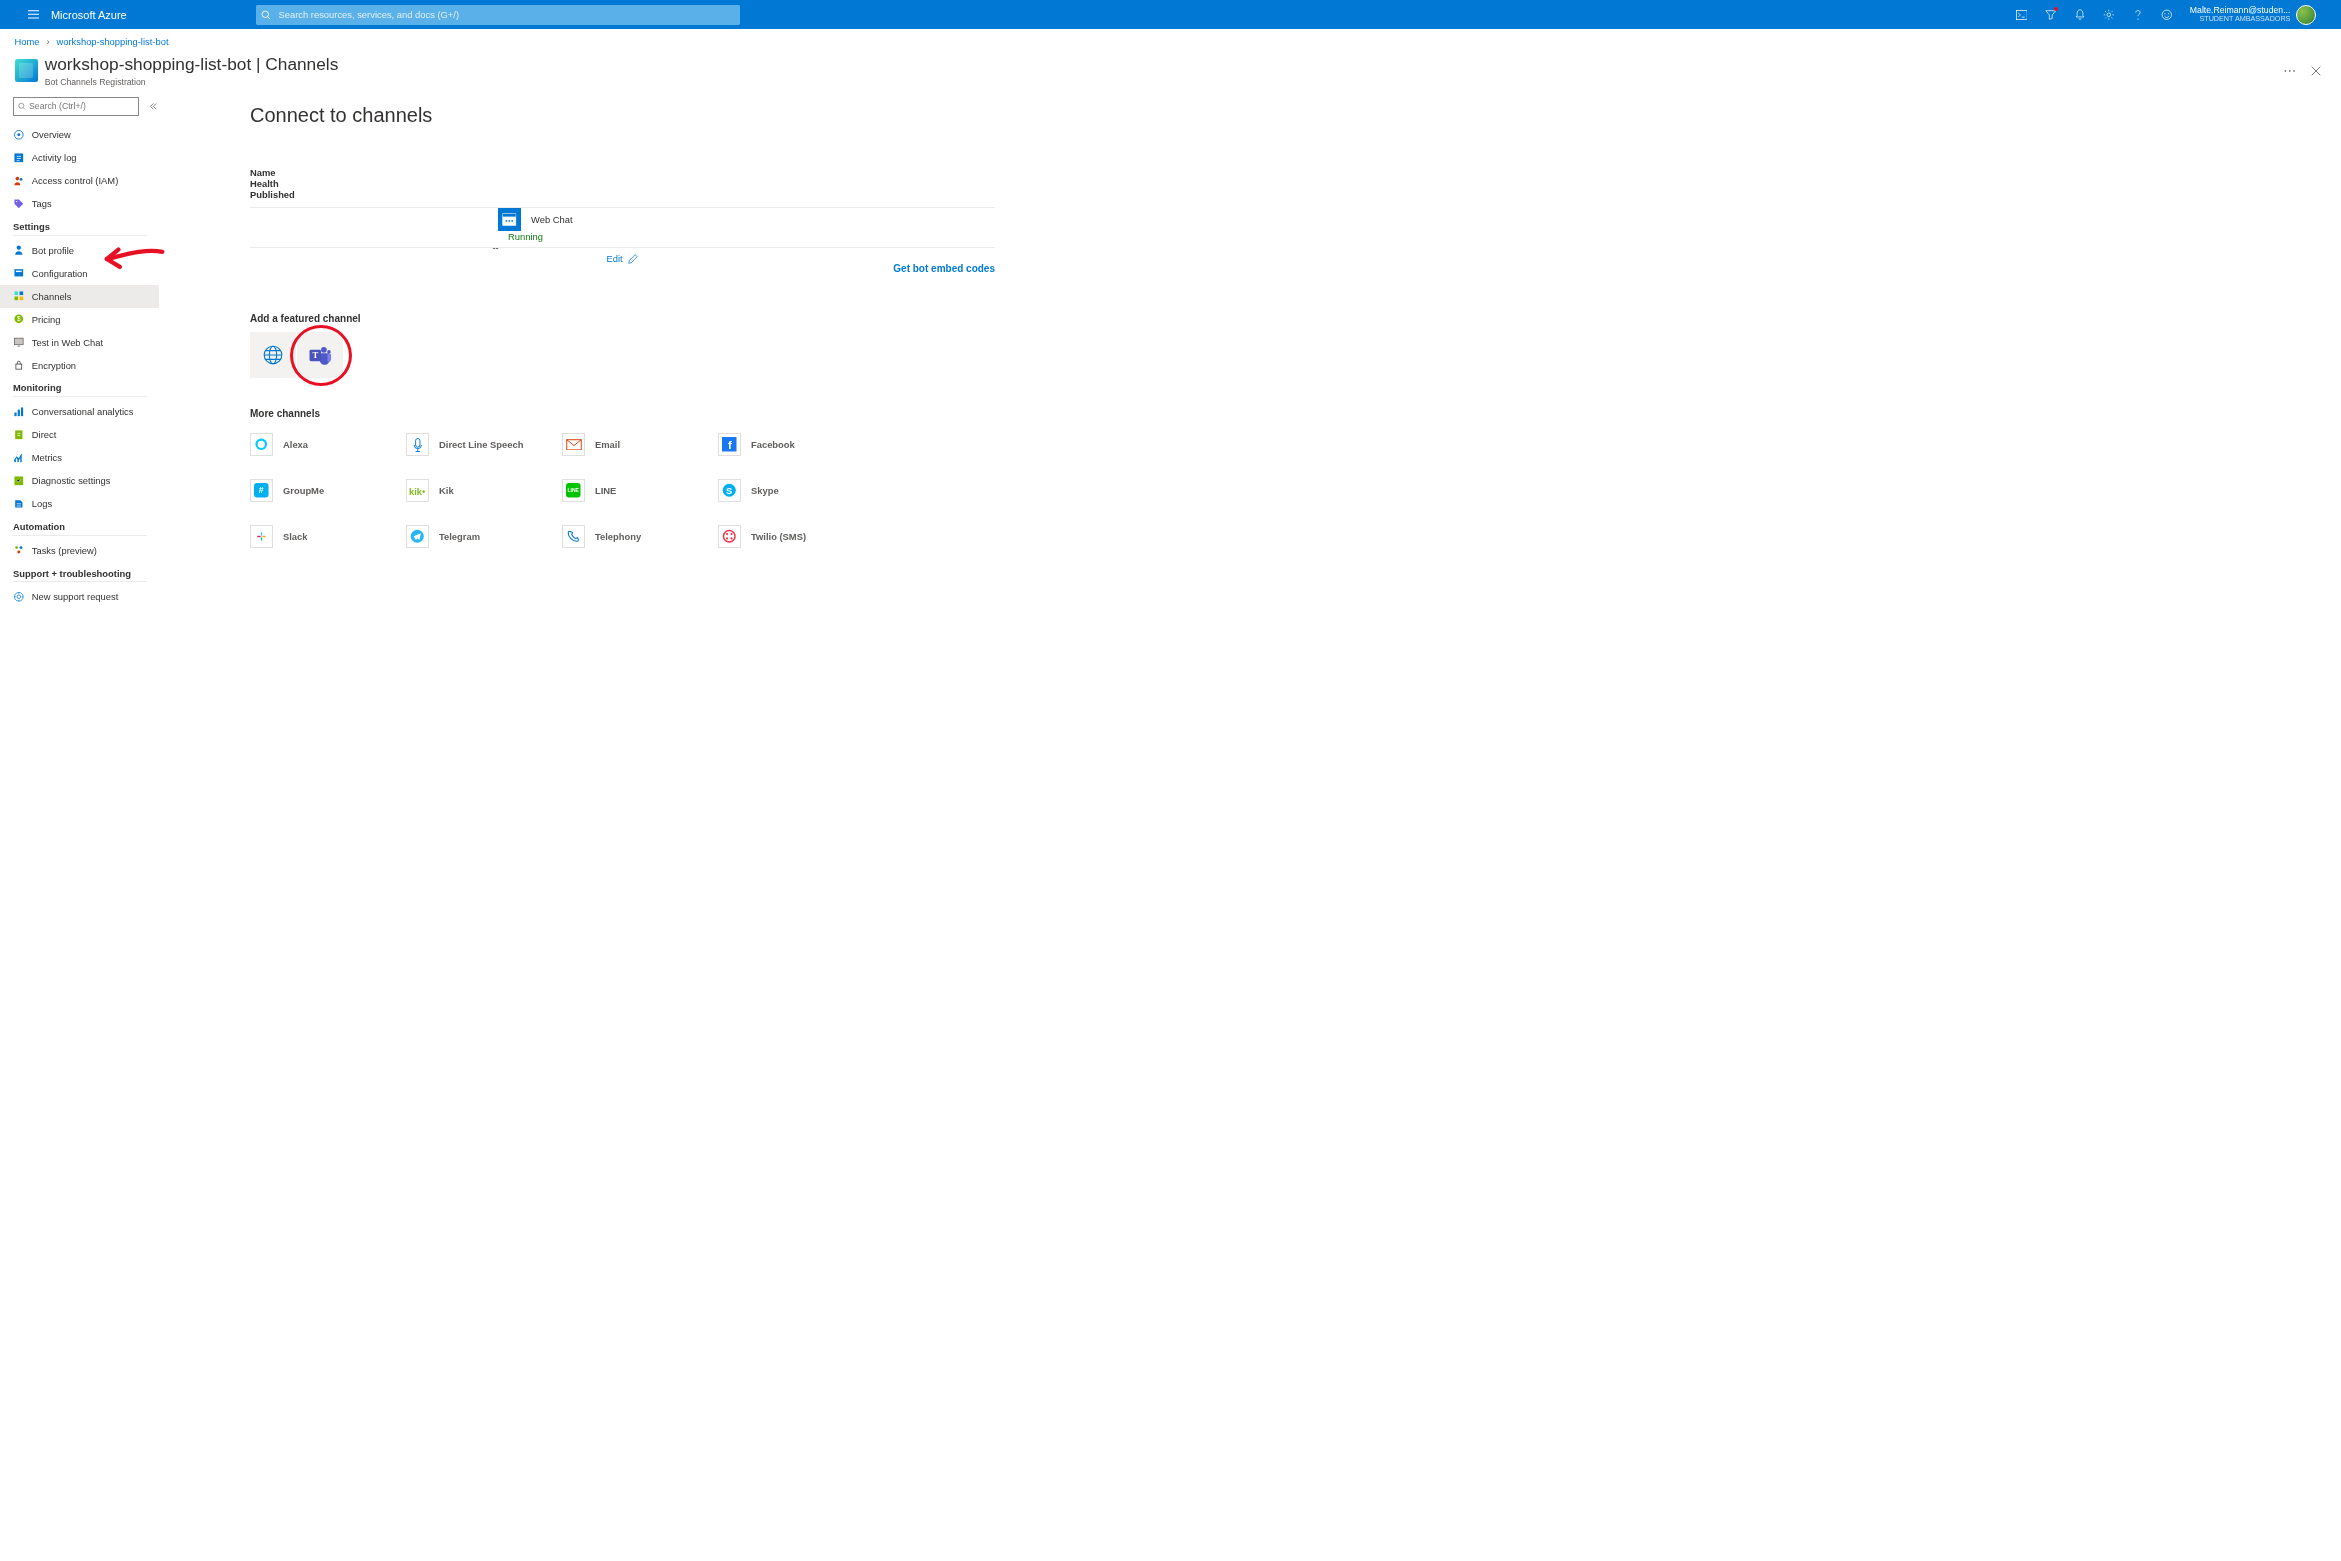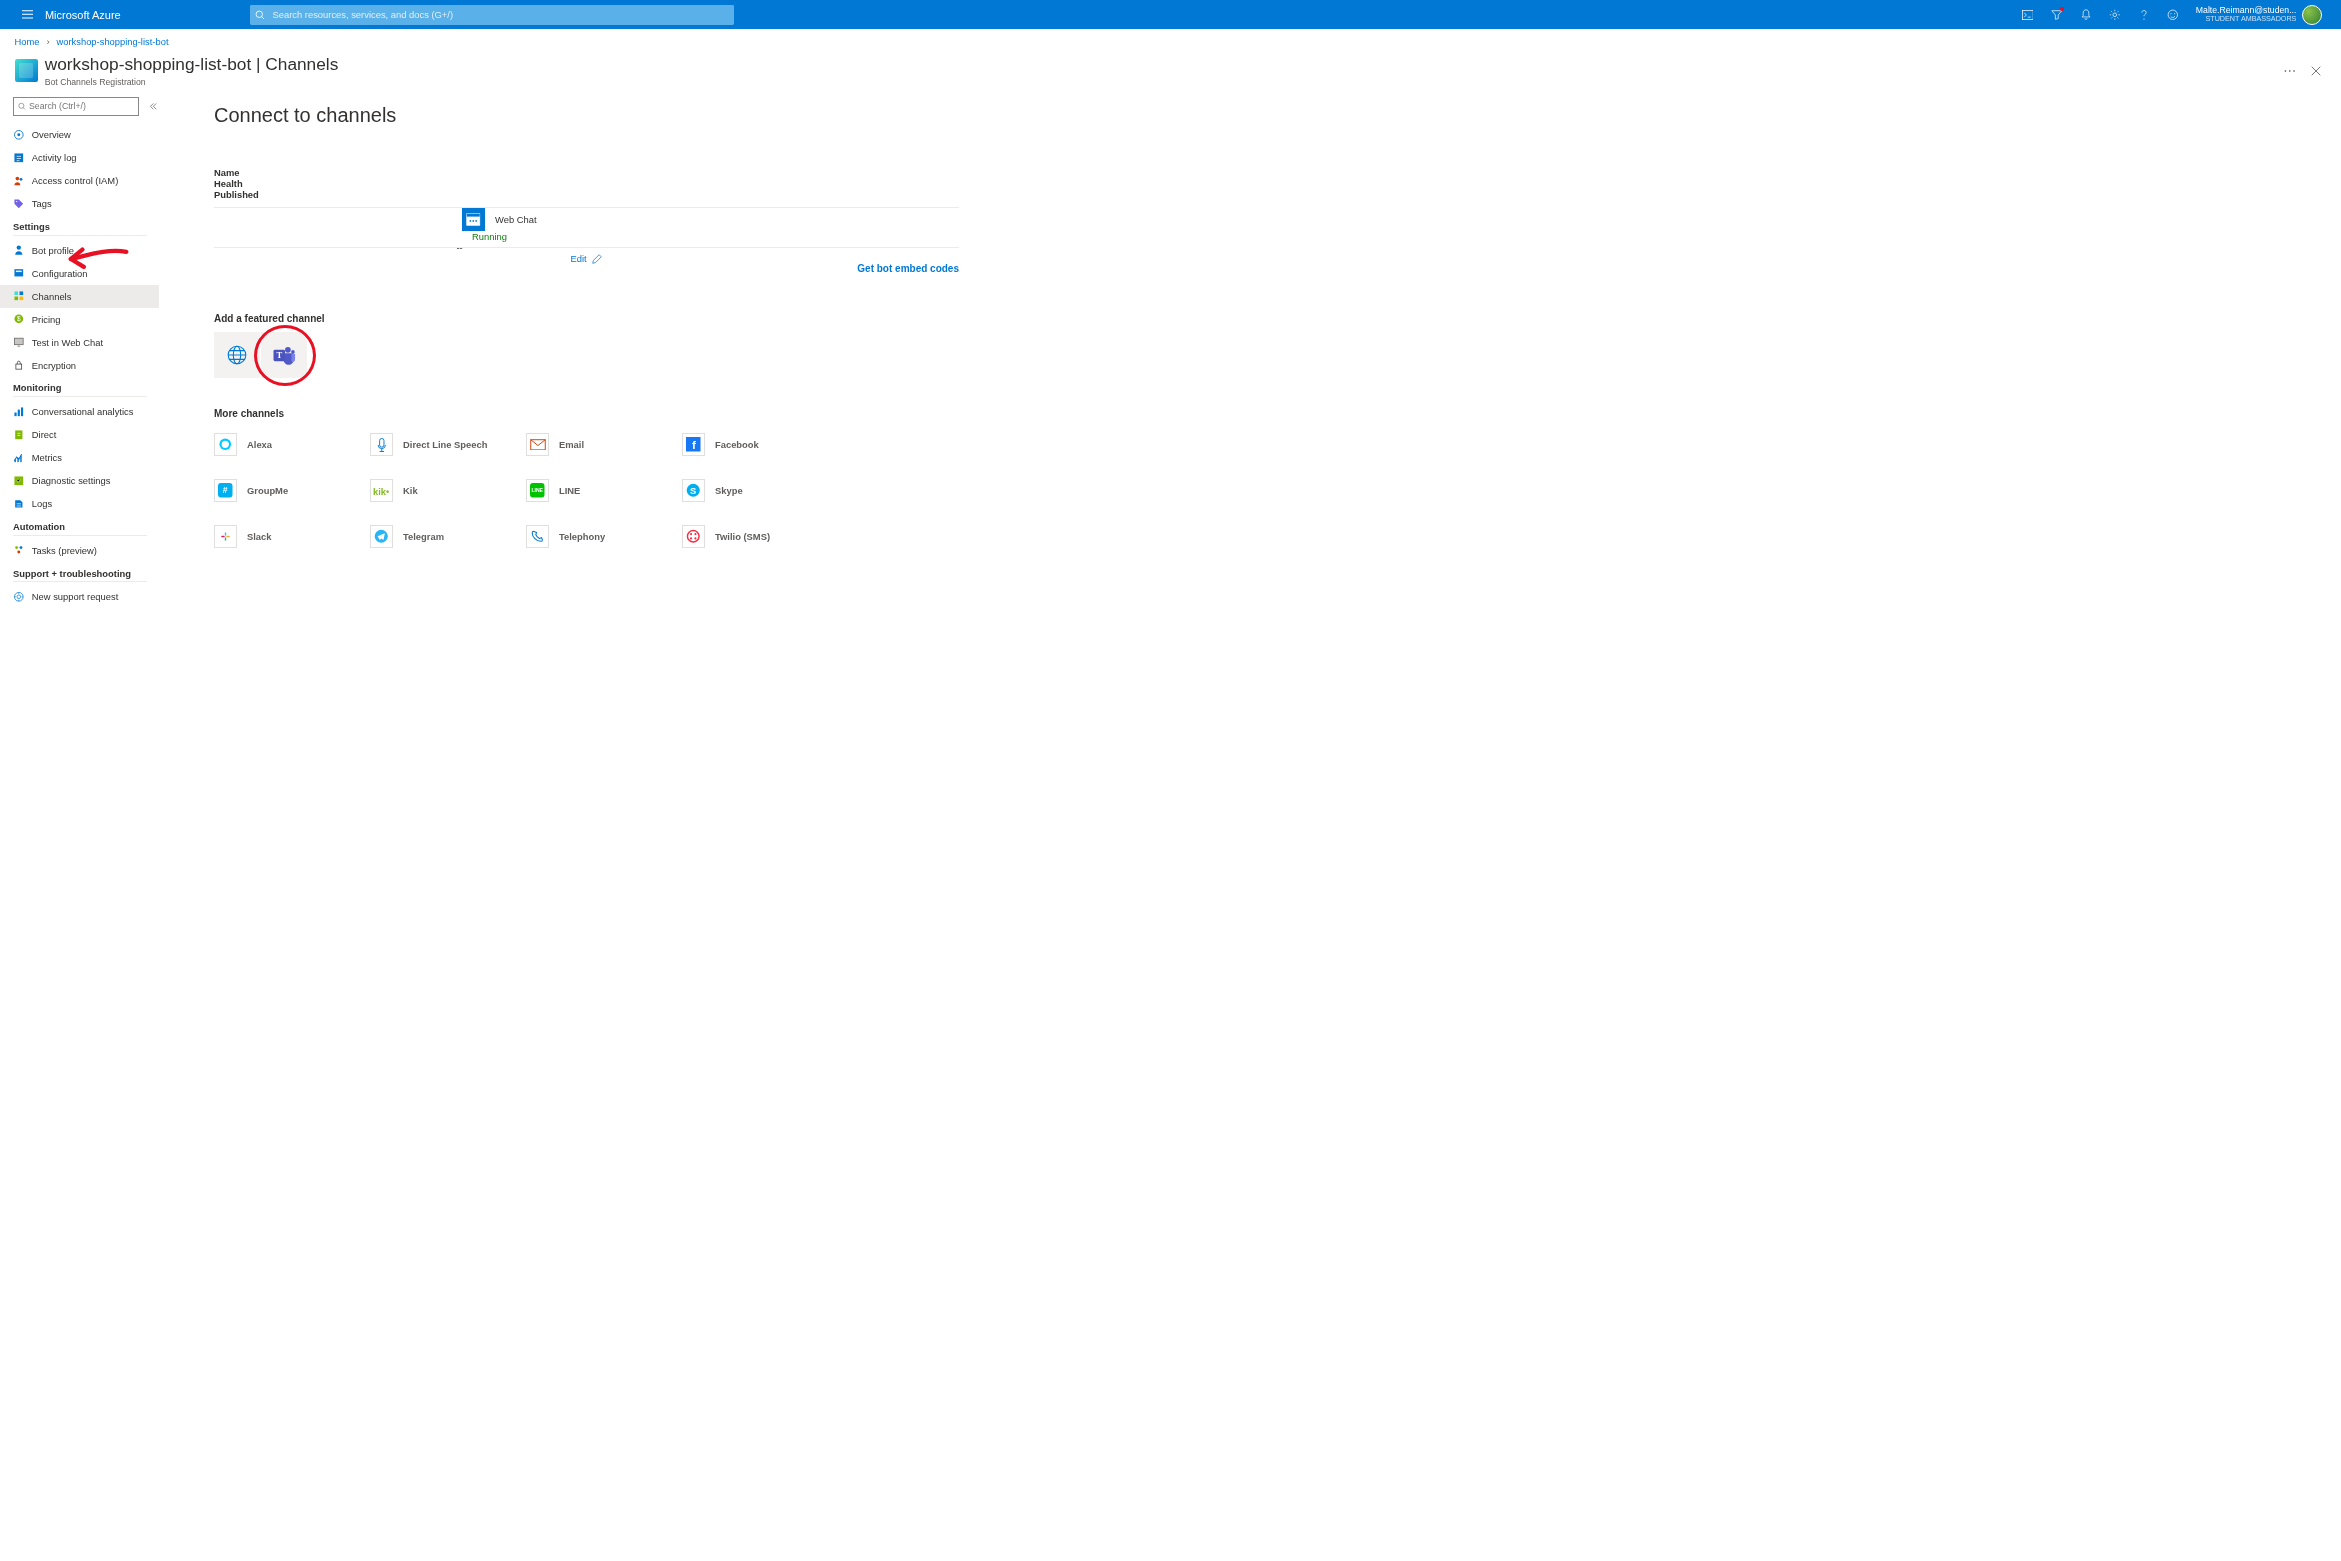--- a/index.html
+++ b/index.html
@@ -1,19 +1,19 @@
 <!DOCTYPE html>
 <html style="font-size:11.6px"><head>
 <meta charset="utf-8">
 <style>
 * { box-sizing: border-box; margin: 0; padding: 0; }
 body { font-family: "Segoe UI", -apple-system, sans-serif; font-size: 9.4px; color: #323130; background: #fff; overflow-x: hidden; }
 
 
-.topbar { height: 29px; background: #0078d4; display: flex; align-items: center; color: #fff; padding: 0 13px; }
+.topbar { height: 29px; background: #0078d4; display: flex; align-items: center; color: #fff; padding: 0 19px; }
 .hamburger { width: 29px; height: 29px; display: flex; align-items: center; justify-content: center; cursor: pointer; }
 .brand { font-size: 11px; font-weight: 400; padding: 0 5.8px 0 2.9px; }
 .searchwrap { flex: 0 0 auto; margin-left: 123px; }
 .search { width: 484px; height: 20px; background: #5ab0e8; border: none; border-radius: 1.4px; padding: 0 7.2px 0 23px; color: #fff; font-size: 9.4px; display: flex; align-items: center; position: relative; }
 .search .sicon { position: absolute; left: 5.8px; top: 50%; transform: translateY(-50%); }
 .search input { background: transparent; border: none; color: #fff; font-size: 9.4px; width: 100%; outline: none; }
 .search input::placeholder { color: #e1f0fb; }
 .topbar .spacer { flex: 1; }
 .topicons { display: flex; align-items: center; }
 .topicon { width: 29px; height: 29px; display: flex; align-items: center; justify-content: center; position: relative; cursor: pointer; }
@@ -34,21 +34,21 @@
 .titleicon { width: 23px; height: 23px; background: linear-gradient(135deg,#40e0d0,#0078d4); border-radius: 2.2px; margin-right: 7.2px; position: relative; }
 .titleicon::before { content: ""; position: absolute; left: 4.3px; top: 4.3px; right: 4.3px; bottom: 4.3px; background: #fff3; border-radius: 1.4px; }
 .titletext { flex: 1; }
 .titletext h1 { font-size: 17.3px; font-weight: 400; color: #323130; }
 .titletext h1 .thin { font-weight: 400; color: #323130; }
 .titletext .sub { font-size: 8.7px; color: #605e5c; margin-top: 1.4px; }
 .more { font-size: 13px; color: #605e5c; padding: 0 8.7px; cursor: pointer; }
 .close { font-size: 13px; color: #605e5c; cursor: pointer; padding: 0 5.8px; }
 
 
-.layout { display: flex; }
+.layout { display: flex; gap: 36px; }
 .sidebar { width: 159px; padding: 5.8px 0 0 13px; }
 .content { flex: 1; padding: 13px 22px 29px 55px; }
 
 
 .sidesearch { display: flex; align-items: center; gap: 10px; margin-bottom: 7.2px; }
 .sidesearch .box { flex: 0 0 126px; height: 19px; border: 0.7px solid #8a8886; display: flex; align-items: center; padding: 0 4.3px; }
 .sidesearch .box input { border: none; outline: none; font-size: 8.7px; width: 100%; }
 .collapse { cursor: pointer; color: #605e5c; }
 
 

